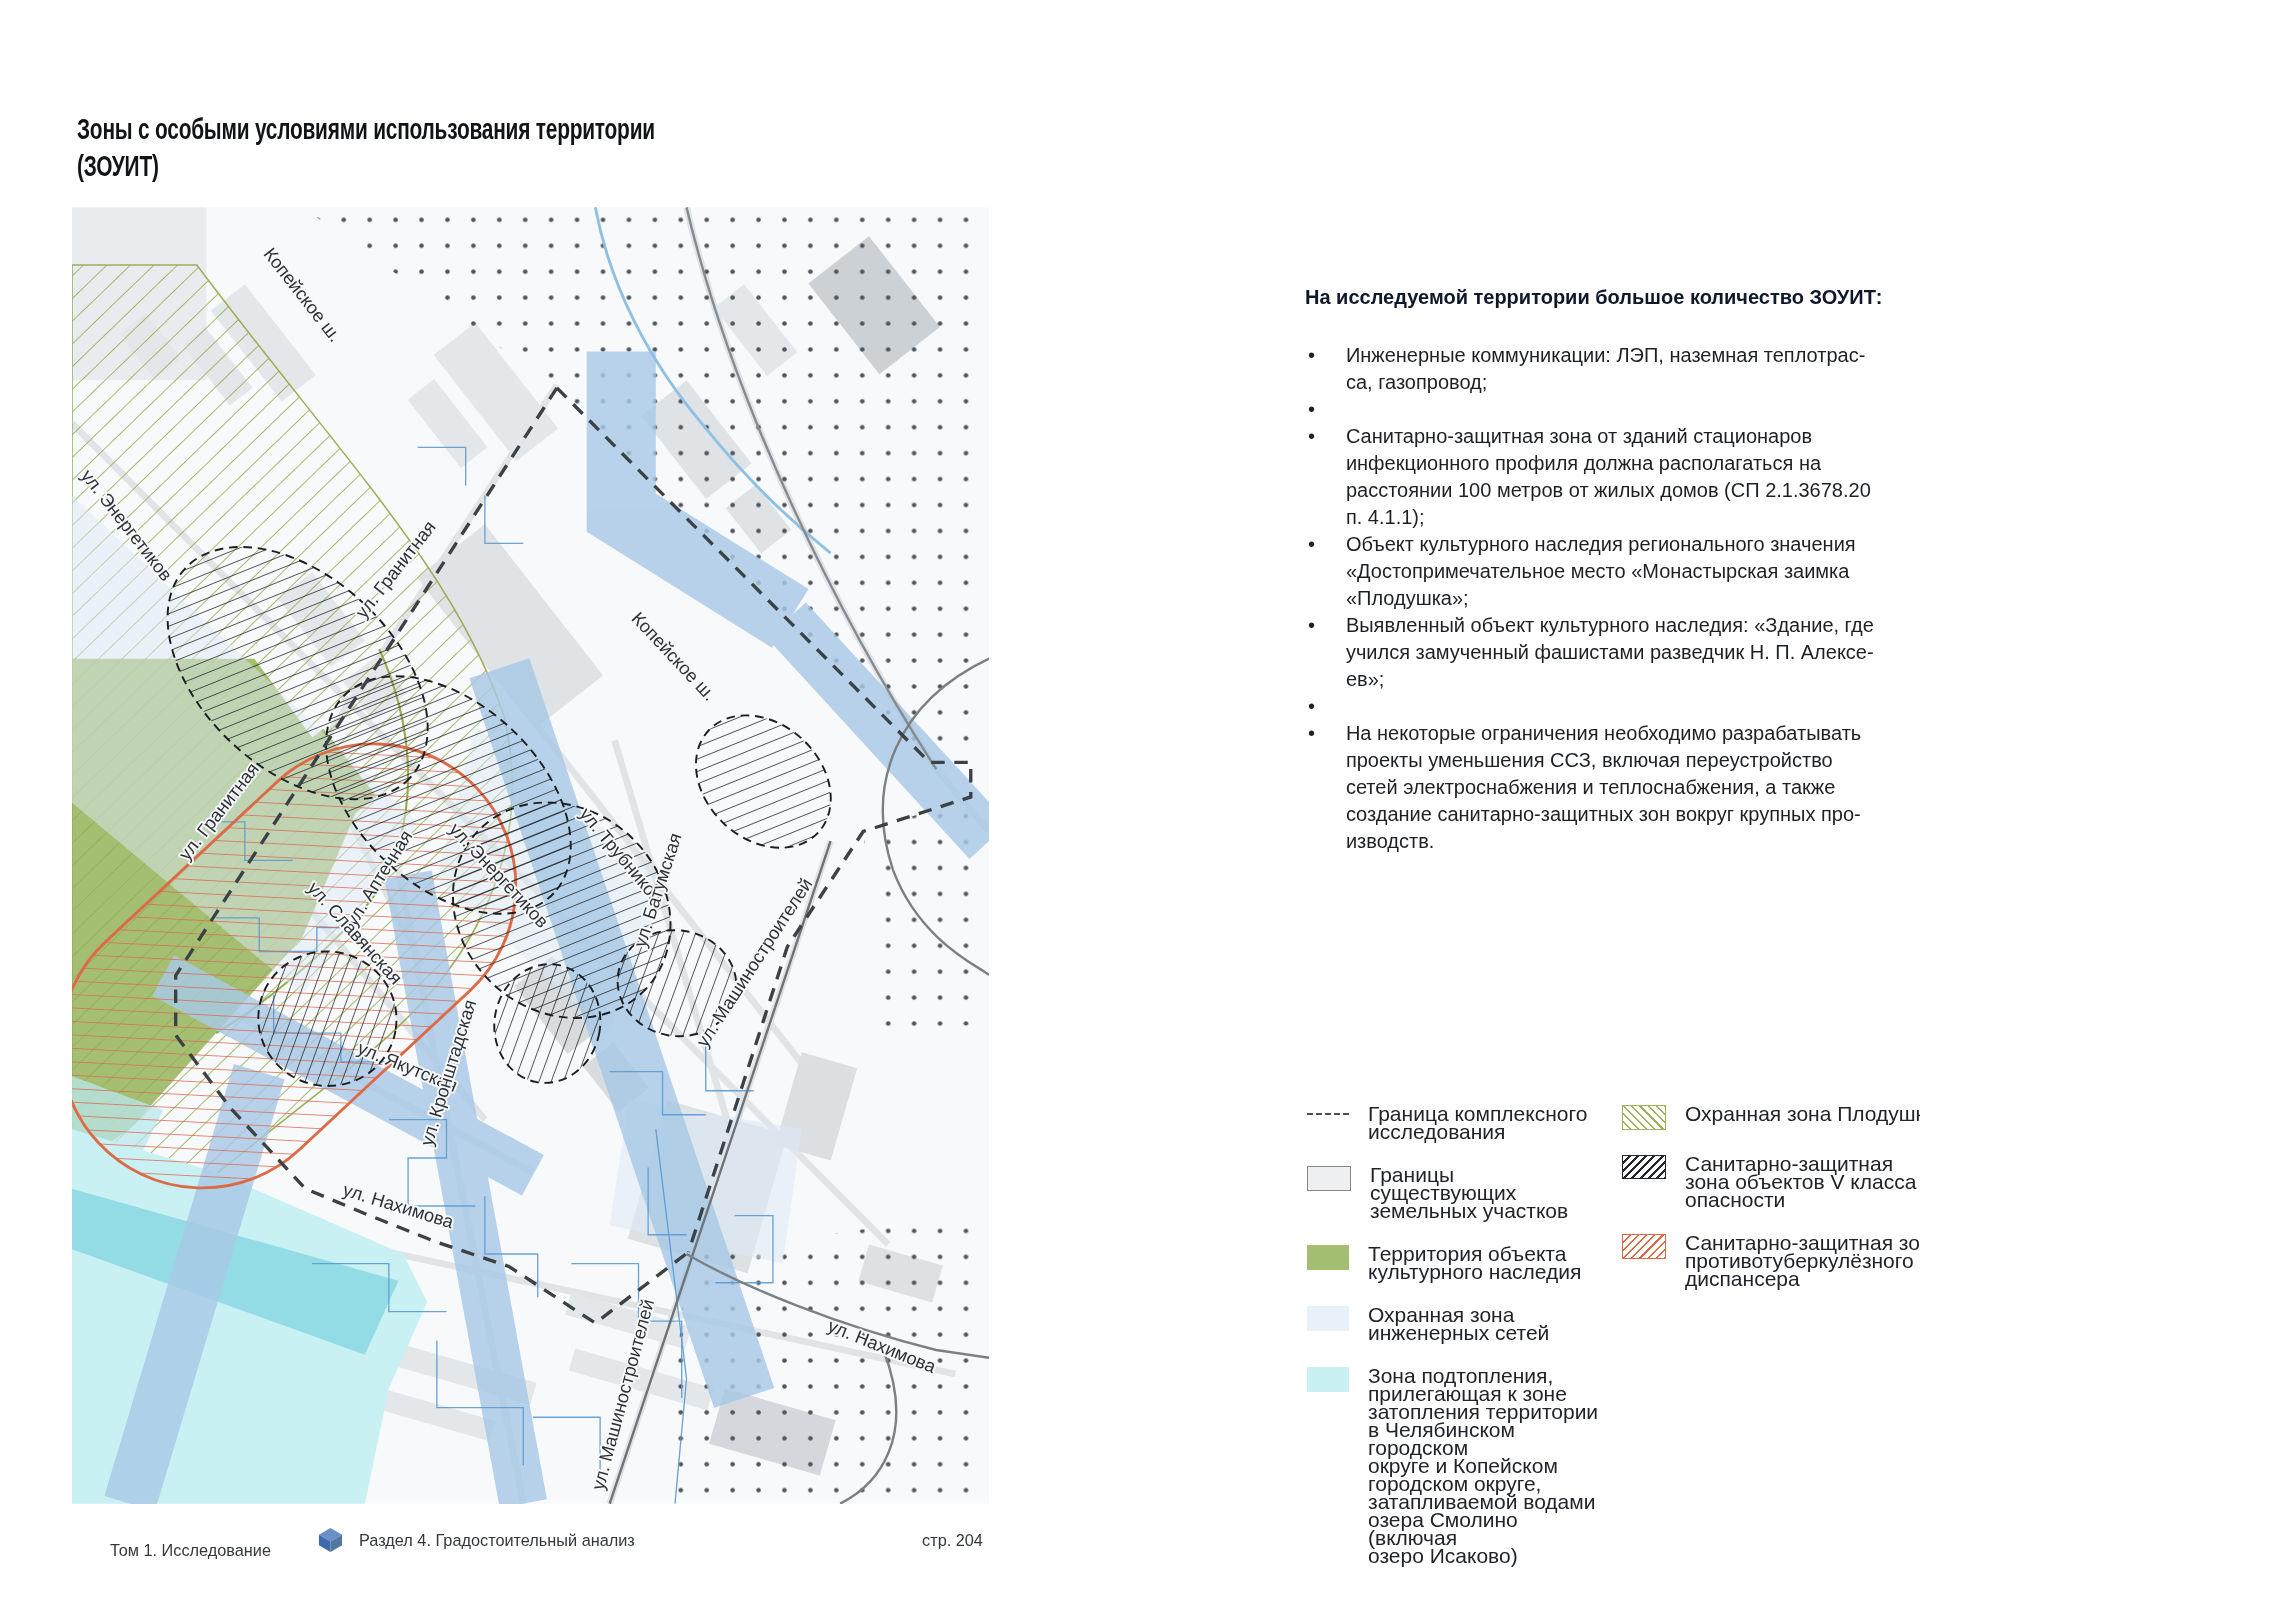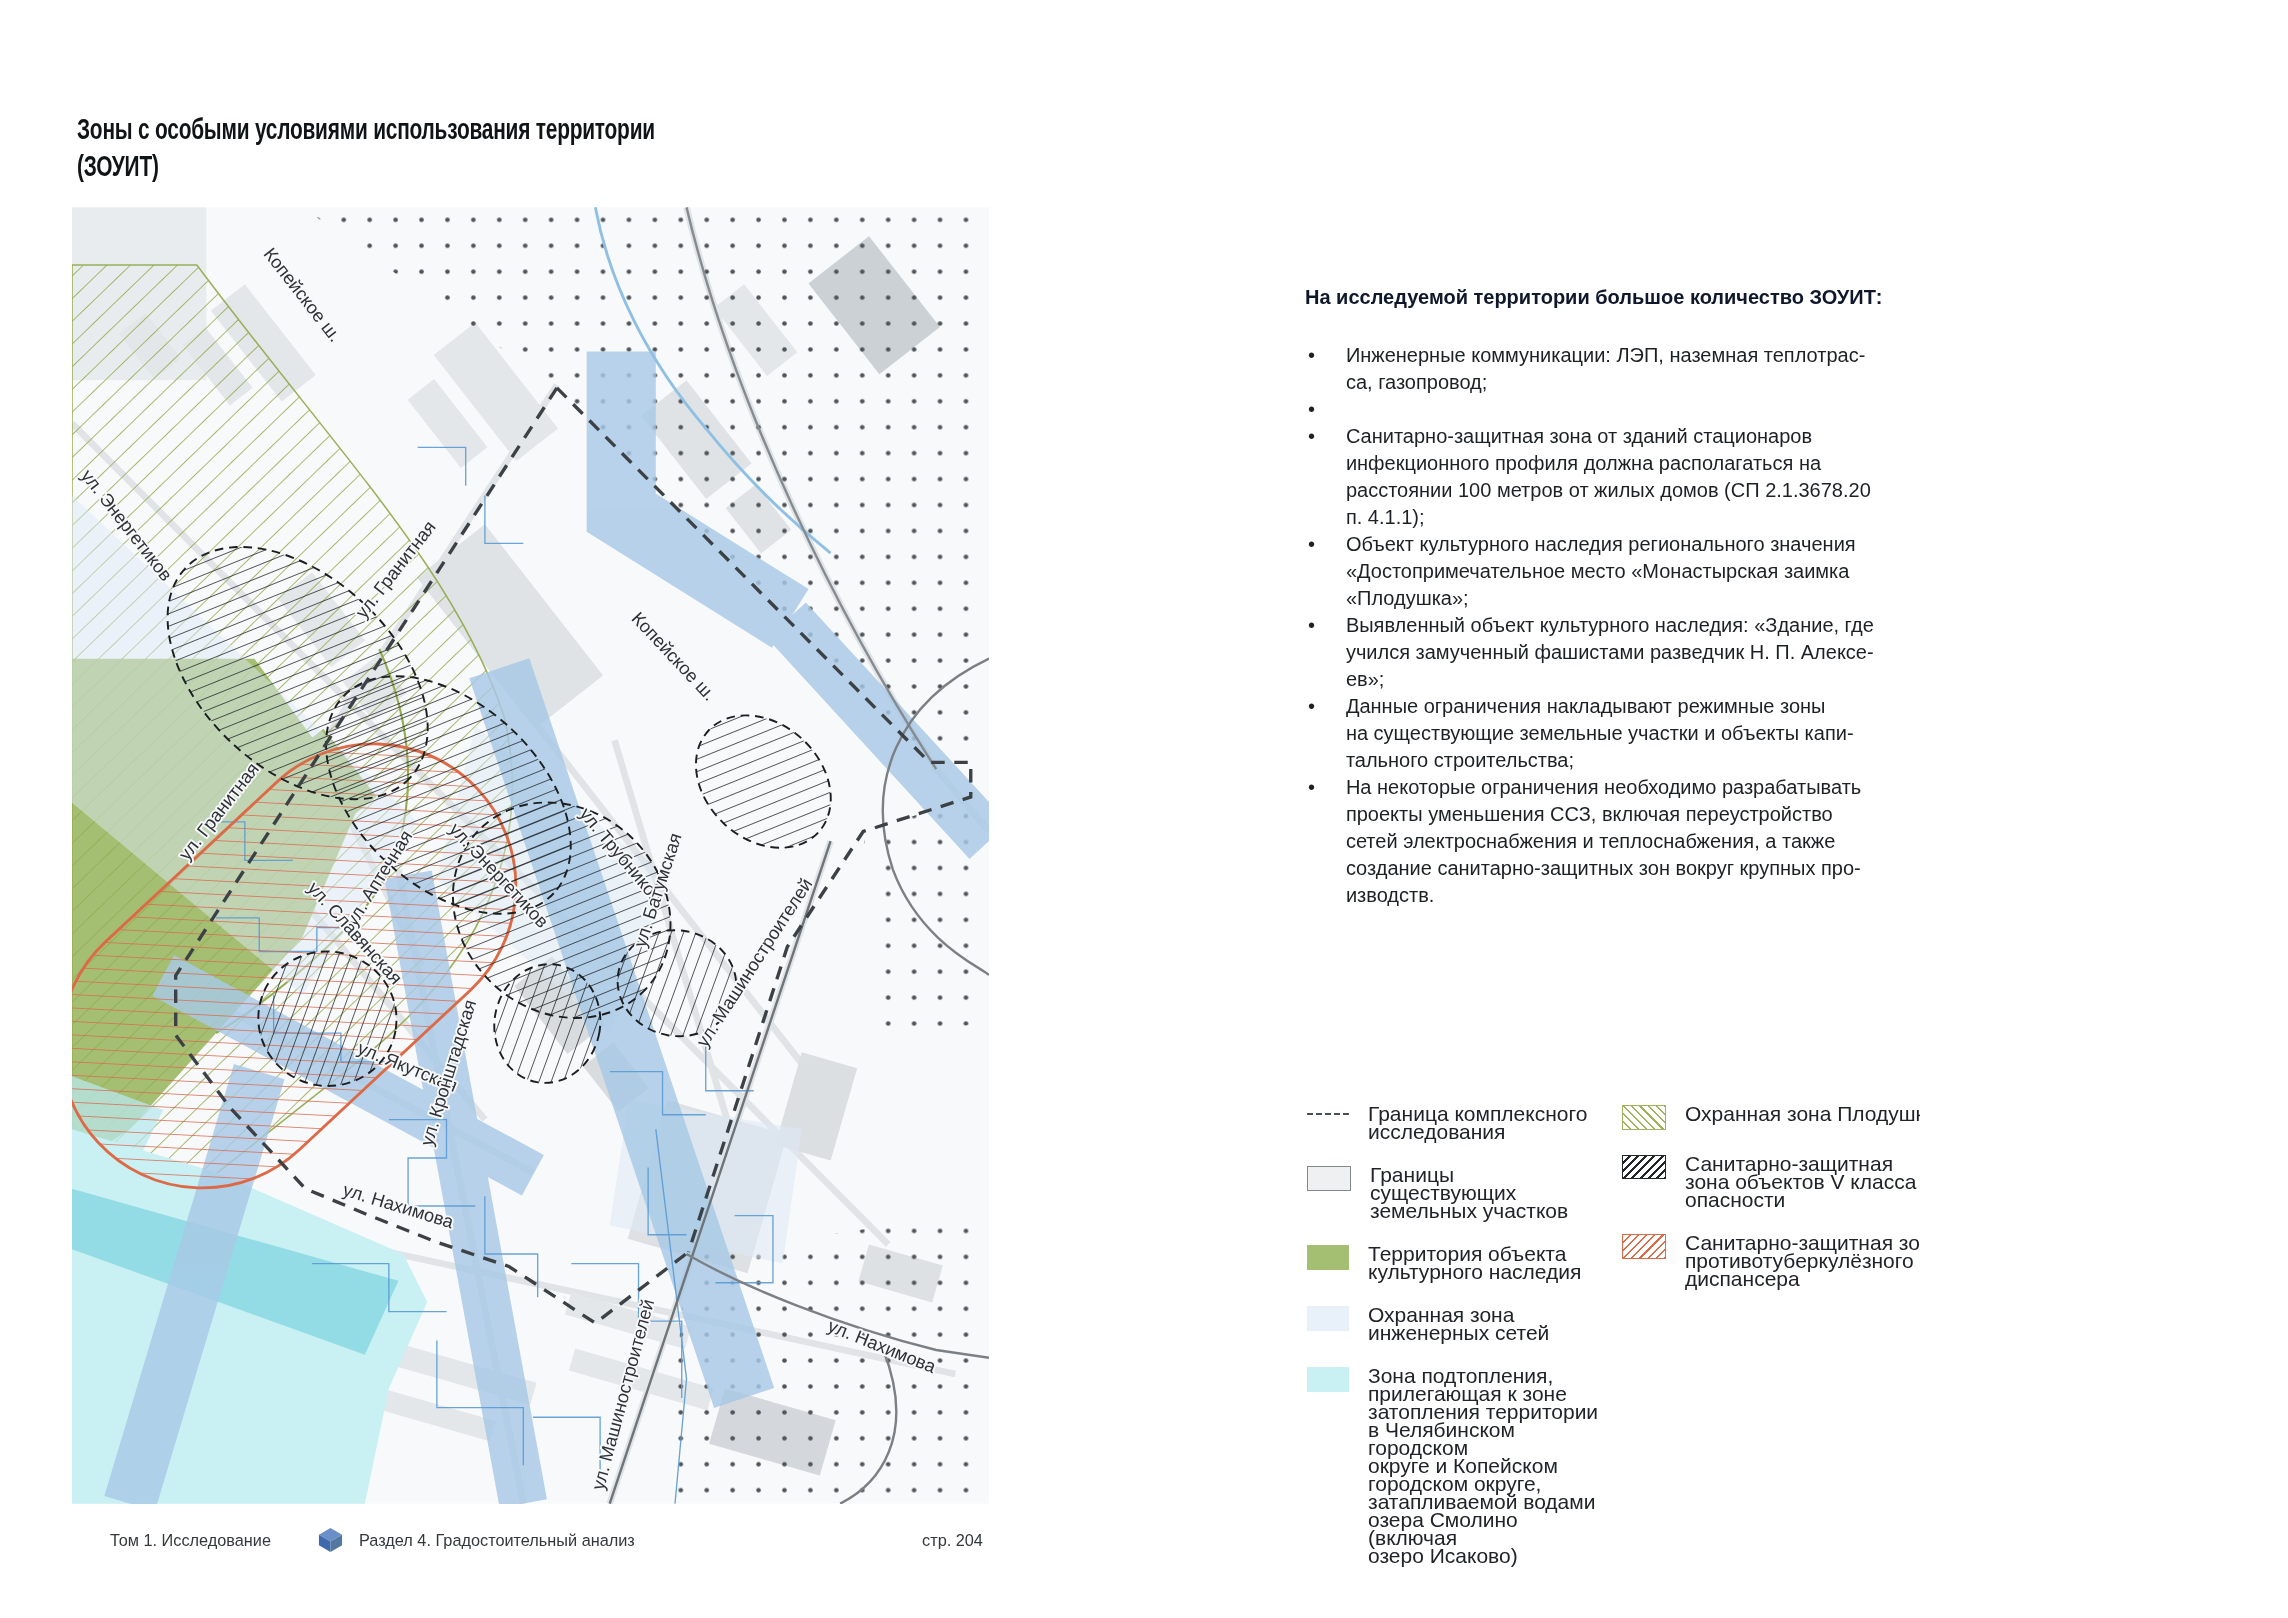--- a/index.html
+++ b/index.html
@@ -27,21 +27,21 @@
   .sw-gray{height:23px;background:#eef0f2;border:1.9px solid #83888d;}
   .sw-green{height:25px;background:#a5bf72;}
   .sw-lightblue{height:25px;background:#e8f1f9;}
   .sw-cyan{height:25px;background:#c9f1f3;}
   .sw-hgreen{height:23px;background:repeating-linear-gradient(45deg,#fff 0 4.3px,#9db35c 4.3px 5.8px);border:1.4px solid #9db35c;}
   .sw-hblack{height:22px;background:repeating-linear-gradient(135deg,#fff 0 3.8px,#22262a 3.8px 5.8px);border:1.9px solid #22262a;}
   .sw-hred{height:23px;background:repeating-linear-gradient(135deg,#fff 0 4.3px,#dd6a47 4.3px 5.8px);border:1.4px solid #dd6a47;}
   .leg-tx{font-size:21px;line-height:18px;white-space:pre-line;color:#20242a;}
   
   .foot{position:absolute;top:1531px;font-size:16.3px;color:#33383d;}
-  .foot.vol{left:110px;}
+  .foot.vol{left:110px;margin-top:10px;}
   .foot.sec{left:359px;}
   .foot.p204{left:913px;width:79px;text-align:center;}
   .foot.p205{left:2119px;width:83px;text-align:right;}
   .logo{position:absolute;left:317px;top:1526px;width:27px;height:27px;}
 </style>
 </head>
 <body>
 
 <div class="canvas">
 
@@ -297,23 +297,20 @@
 «Плодушка»;</span>
       </div>
       <div class="bullet">
         <span class="bmark">•</span>
         <span class="btext">Выявленный объект культурного наследия: «Здание, где
 учился замученный фашистами разведчик Н. П. Алексе-
 ев»;</span>
       </div>
       <div class="bullet">
         <span class="bmark">•</span>
-        <span class="btext">Данные ограничения накладывают режимные зоны
-на существующие земельные участки и объекты капи-
-тального строительства;</span>
       </div>
       <div class="bullet">
         <span class="bmark">•</span>
         <span class="btext">На некоторые ограничения необходимо разрабатывать
 проекты уменьшения ССЗ, включая переустройство
 сетей электроснабжения и теплоснабжения, а также
 создание санитарно-защитных зон вокруг крупных про-
 изводств.</span>
       </div>
     </div>

